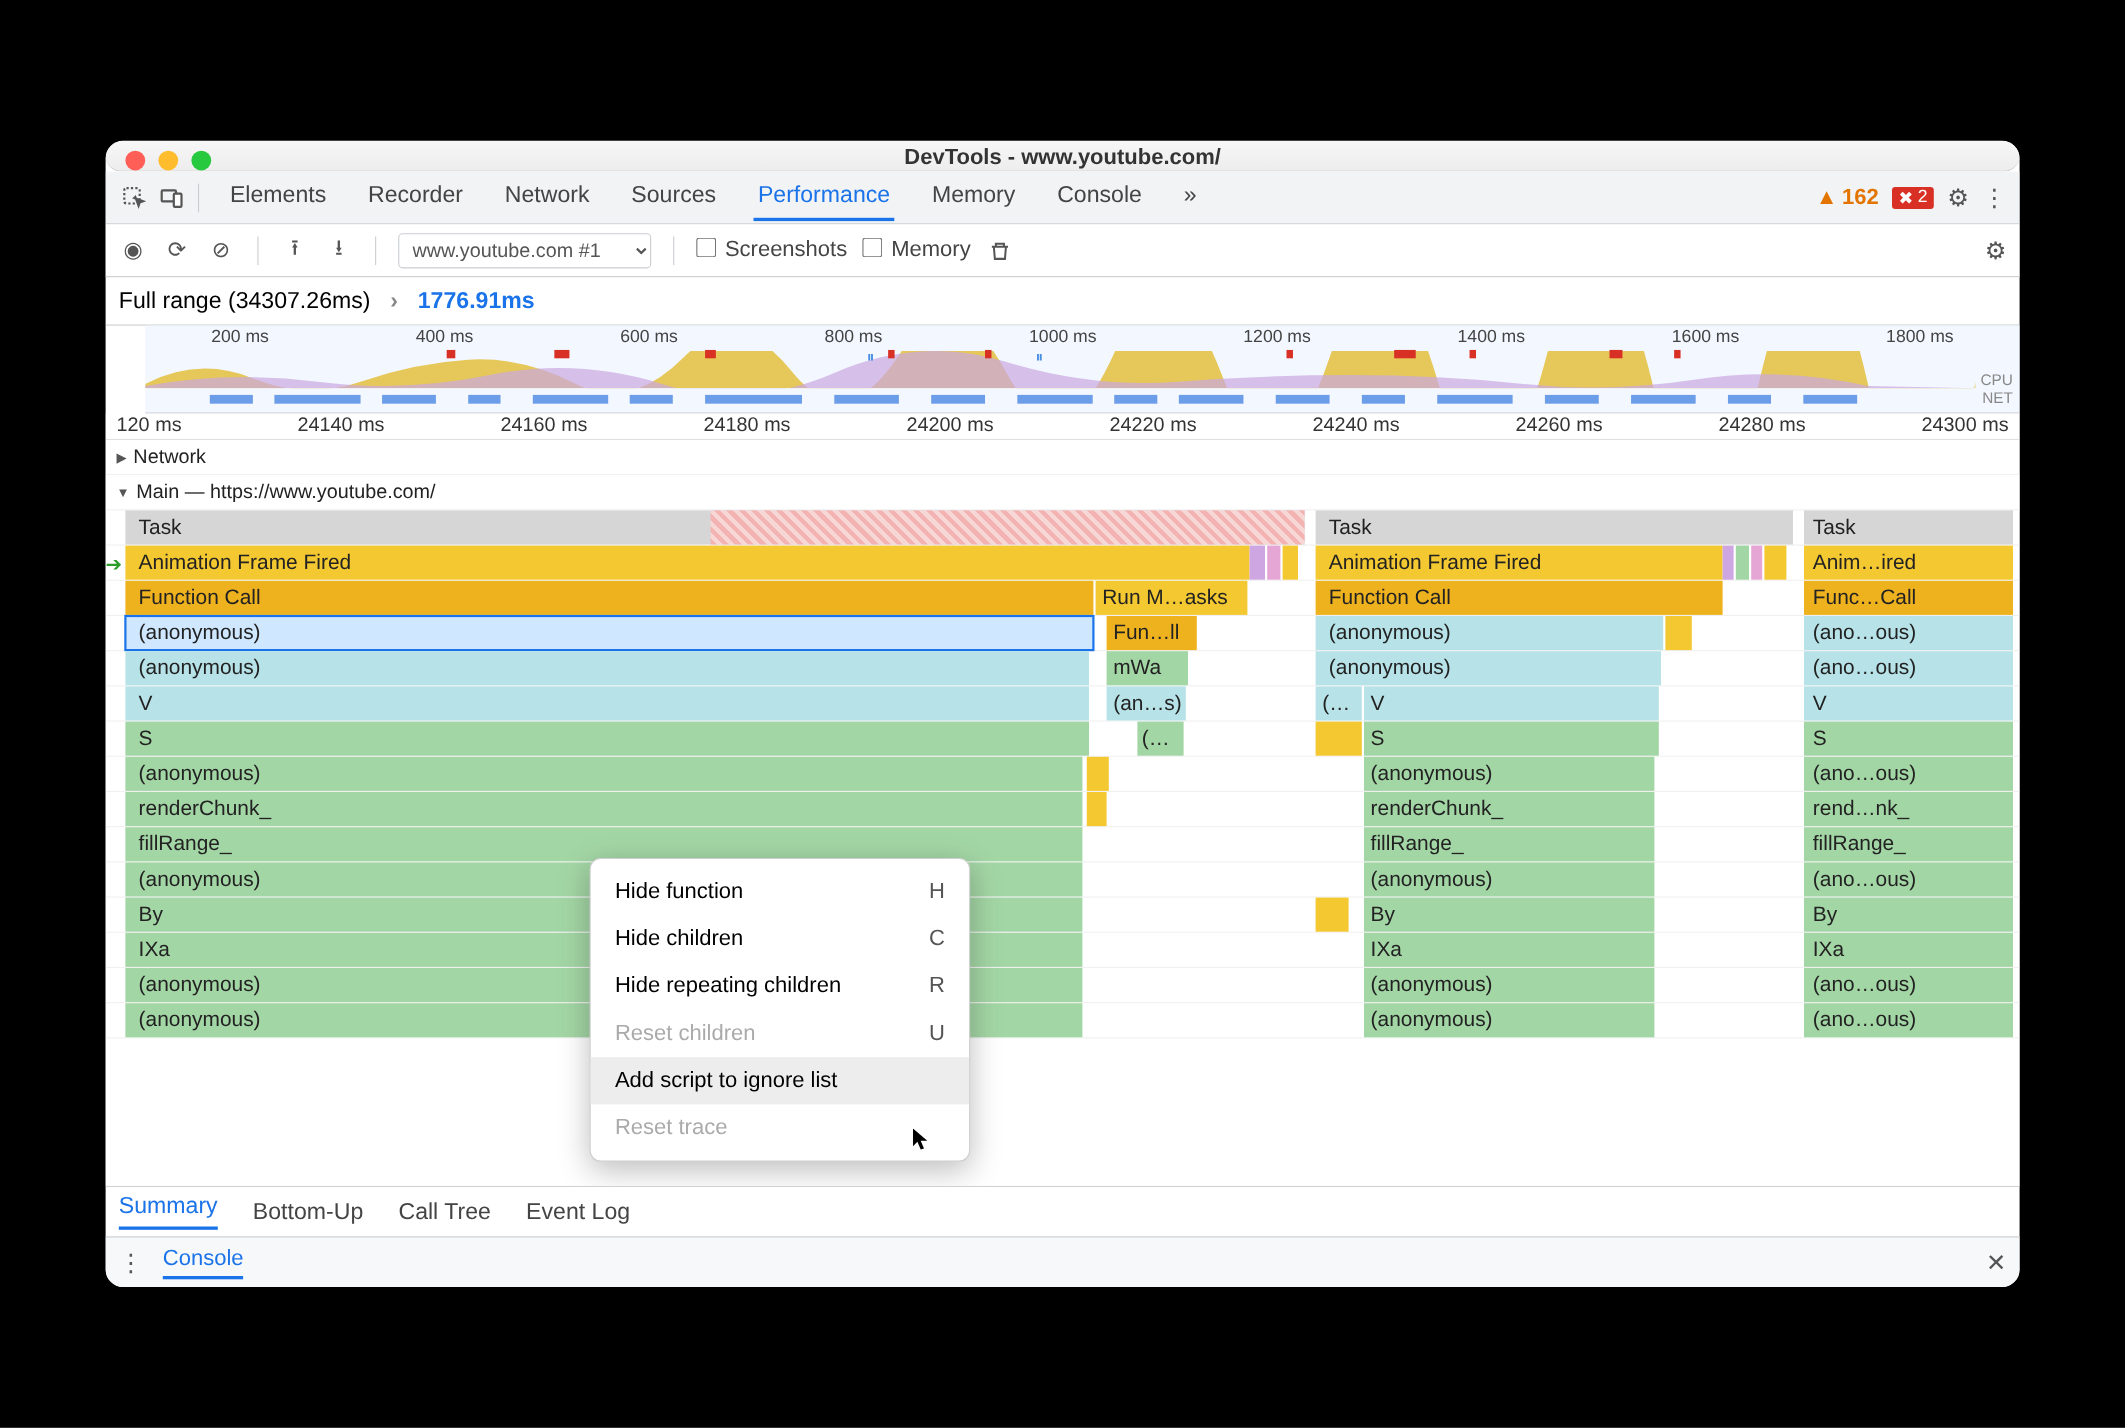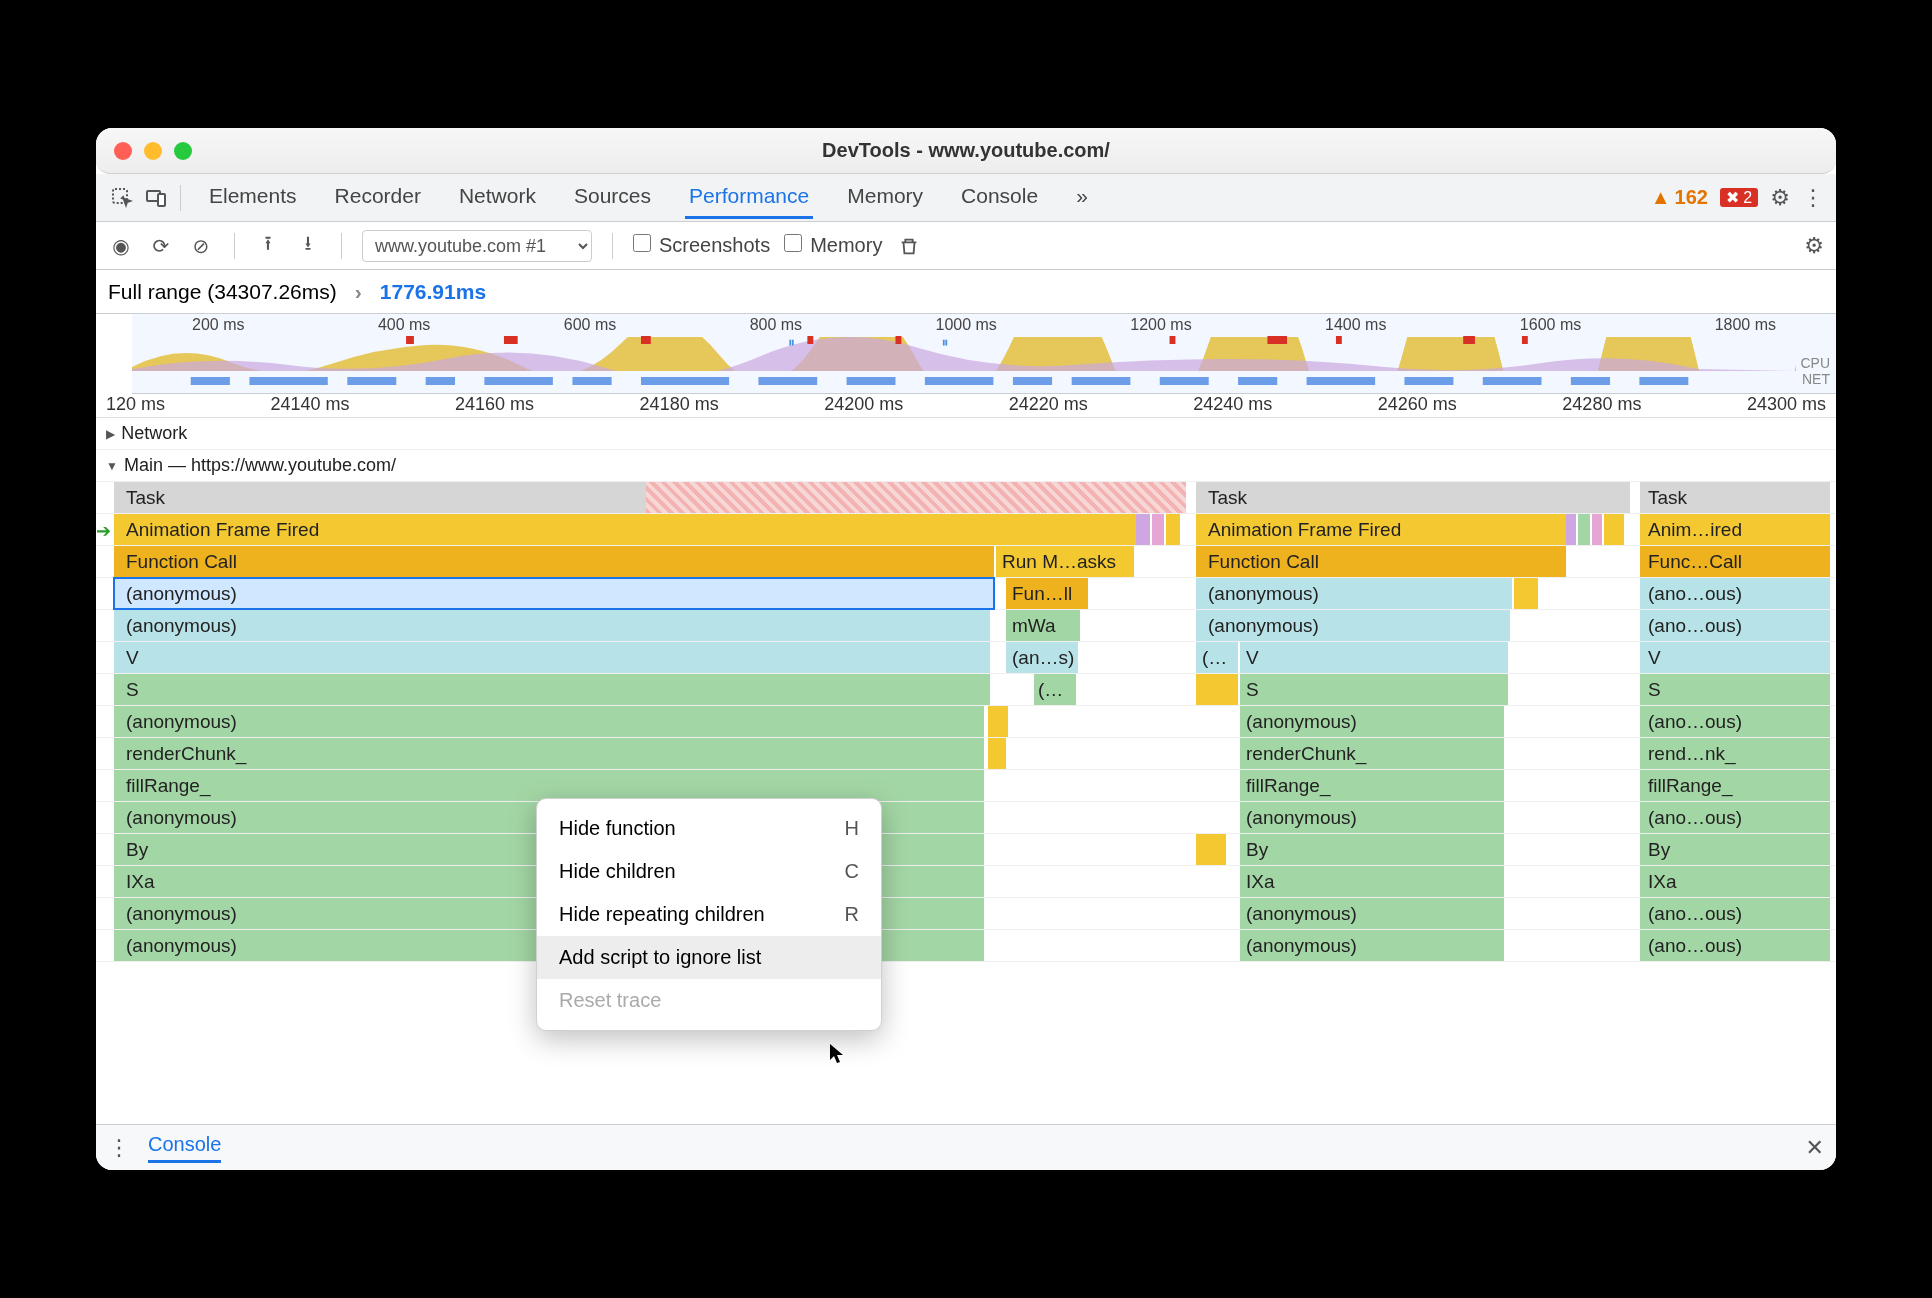--- a/index.html
+++ b/index.html
@@ -18,24 +18,24 @@
     height: 1042px;
     background: #fff;
     border-radius: 16px;
     overflow: hidden;
     box-shadow: 0 20px 60px rgba(0,0,0,0.5);
     display: flex;
     flex-direction: column;
     position: relative;
   }
   .titlebar {
-    height: 46px;
+    height: 28px;
     background: linear-gradient(#f7f7f7,#ededed);
     display: flex;
-    align-items: center;
+    align-items: flex-end;
     position: relative;
     border-bottom: 1px solid #d0d0d0;
     border-radius: 14px;
   }
   .traffic { display:flex; gap:12px; margin-left:18px; }
   .dot { width:18px; height:18px; border-radius:50%; }
   .dot.red { background:#ff5f56; }
   .dot.yellow { background:#ffbd2e; }
   .dot.green { background:#27c93f; }
   .titlebar-title {
@@ -464,36 +464,46 @@
           <span class="key">H</span>
         </div>
       <div class="item">
           <span>Hide children</span>
           <span class="key">C</span>
         </div>
       <div class="item">
           <span>Hide repeating children</span>
           <span class="key">R</span>
         </div>
+      <div class="item disabled">
+          <span>Reset children</span>
+          <span class="key">U</span>
+        </div>
       <div class="item hovered">
           <span>Add script to ignore list</span>
           <span class="key"></span>
         </div>
       <div class="item disabled">
           <span>Reset trace</span>
           <span class="key"></span>
         </div>
     </div>
     <div class="cursor-arrow">
       <svg width="18" height="22" viewBox="0 0 18 22">
           <path d="M0 0 L0 16 L4 12 L7 19 L10 18 L7 11 L13 11 Z" fill="#000"></path>
         </svg>
     </div>
   </div>
 
+  <div class="bottomtabs">
+    <span class="btab active">Summary</span>
+    <span class="btab">Bottom-Up</span>
+    <span class="btab">Call Tree</span>
+    <span class="btab">Event Log</span>
+  </div>
 
   <div class="console-drawer">
     <span class="dots">⋮</span>
     <span style="border-bottom:3px solid #1a73e8;padding-bottom:4px;">Console</span>
     <span class="x">✕</span>
   </div>
 
 </div>
 
 </body></html>

